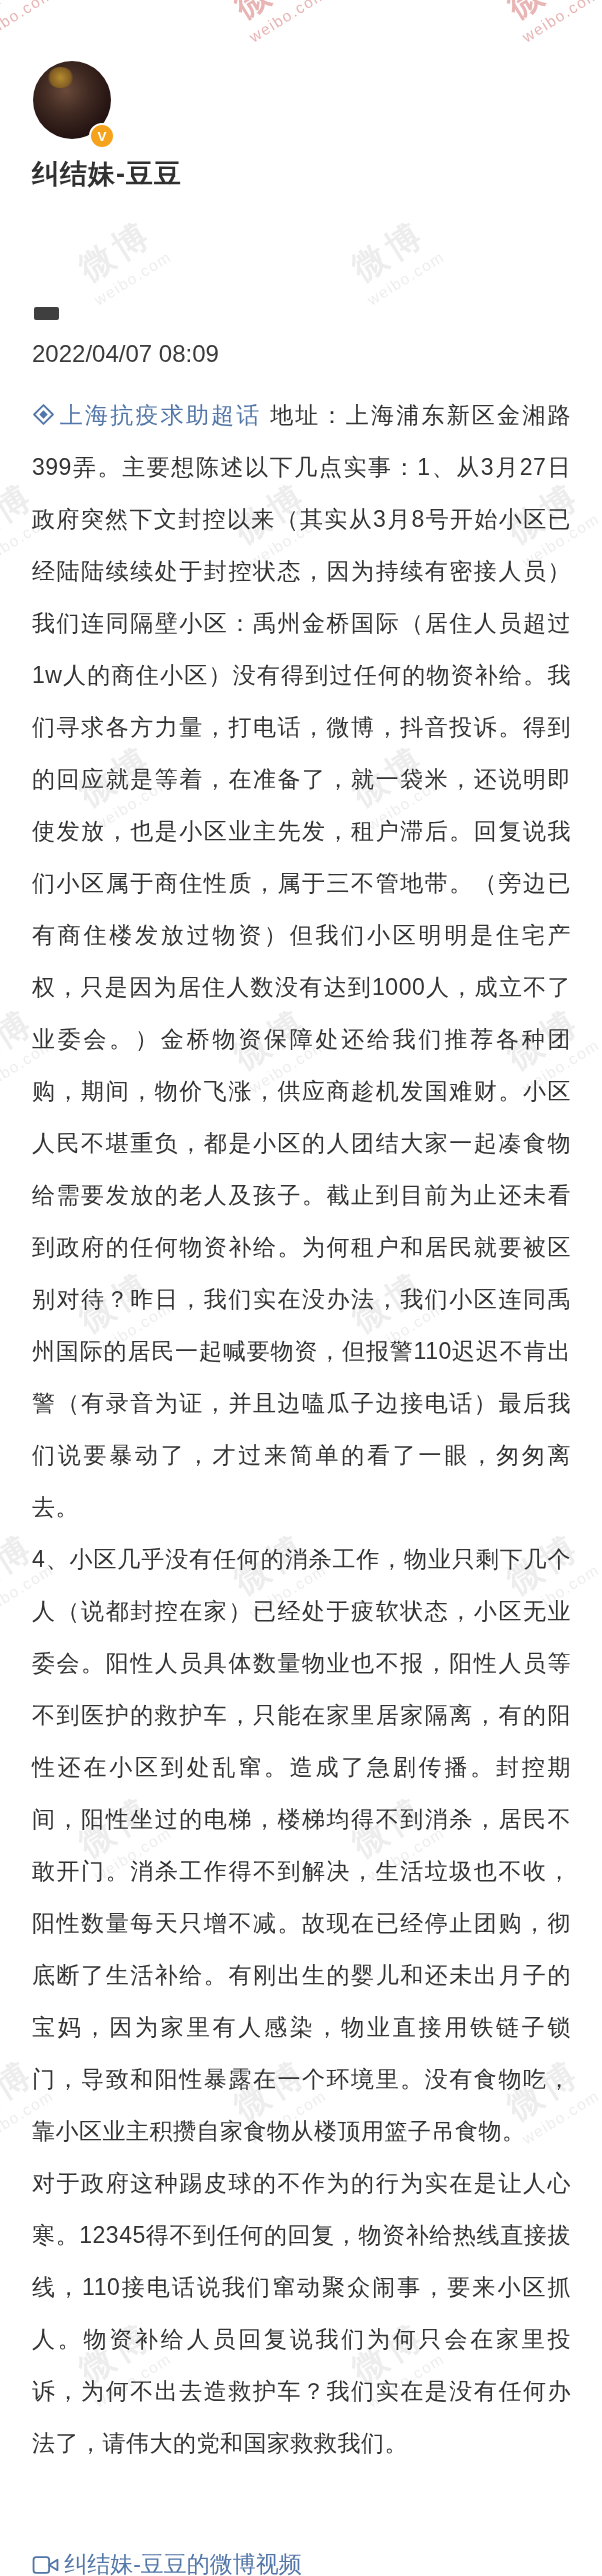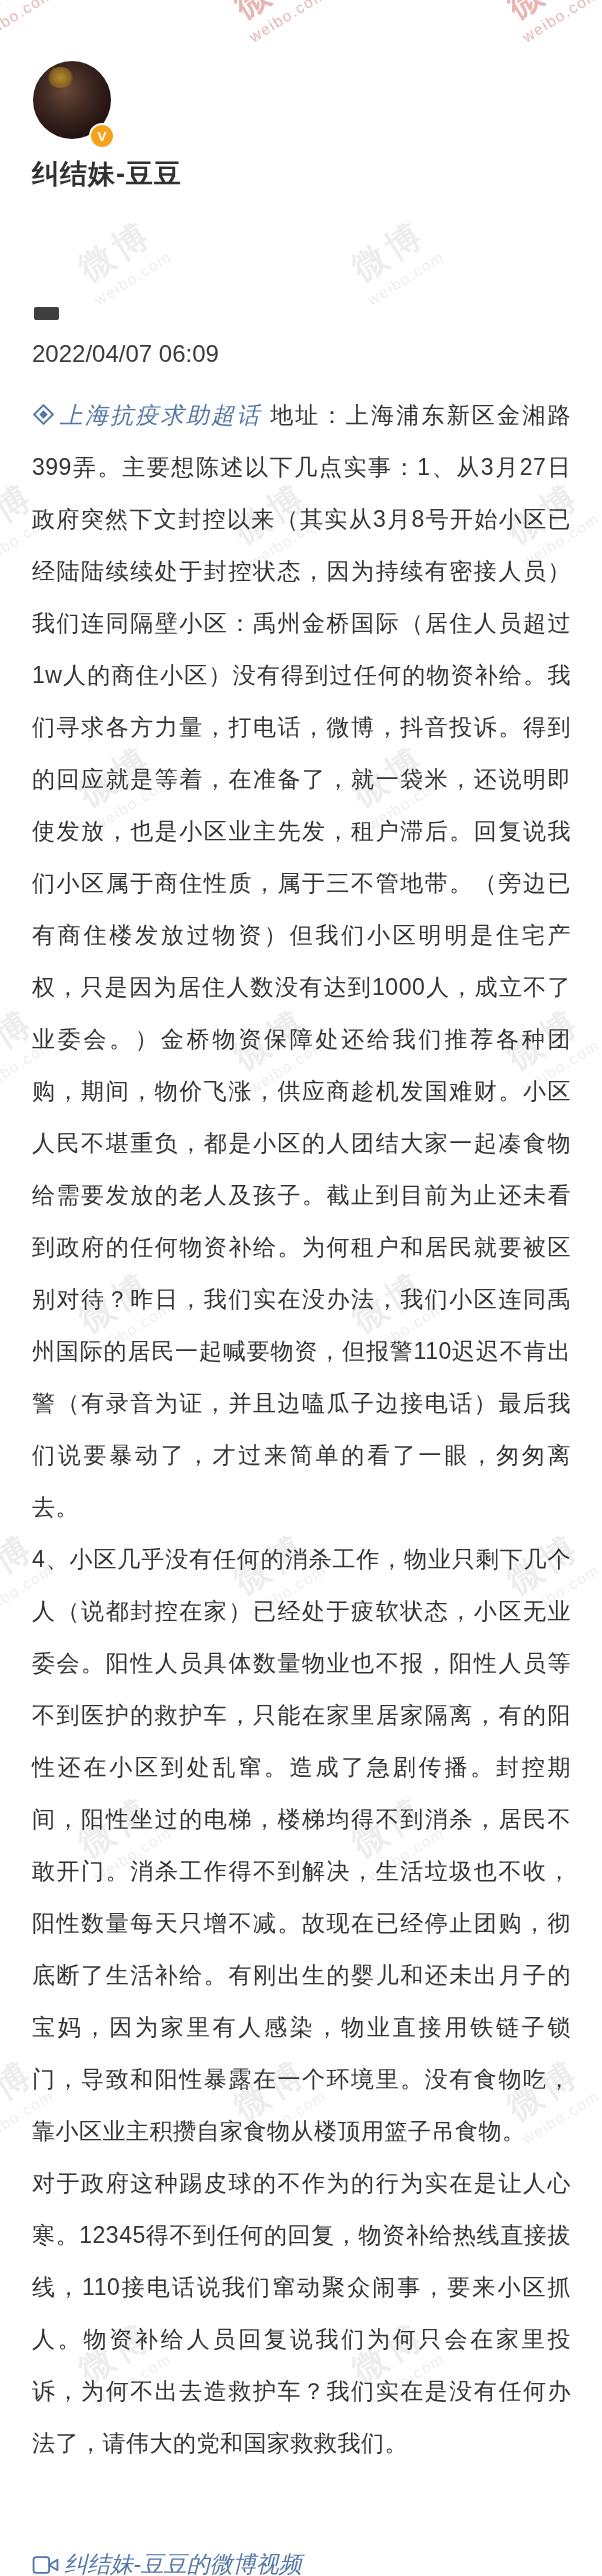--- a/index.html
+++ b/index.html
@@ -25,21 +25,21 @@
   .username{position:absolute;left:32px;top:156px;font-size:27px;font-weight:bold;color:#303030;letter-spacing:1px;}
   .verified-info{position:absolute;left:32px;top:216px;font-size:18.5px;color:#575757;letter-spacing:0.5px;}
   .follow-line{position:absolute;left:32px;top:253px;font-size:19.6px;color:#b9b9b9;letter-spacing:0.5px;}
   .follow-line .sep{margin:0 11.3px;color:#c9c9c9;}
   .mini-bar{position:absolute;left:34px;top:307px;width:25px;height:13.4px;border-radius:2.1px;background:#3f3f3f;}
   .timestamp{position:absolute;left:32px;top:340px;font-size:24px;color:#3a3a3a;}
   
   .post-text{position:absolute;left:32px;top:389px;width:539px;font-size:23px;line-height:52px;
              color:#333;text-align:justify;letter-spacing:0.5px;}
   .post-text p{margin:0;}
-  .st-link,.video-link{color:#5276a8;text-decoration:none;cursor:pointer;font-style:italic;}
+  .st-link,.video-link{color:#5276a8;text-decoration:none;cursor:pointer;}
   .st-icon{display:inline-block;width:23px;height:23px;vertical-align:-3.1px;margin-right:3.1px;}
   .video-link{position:absolute;left:32px;top:2549px;font-size:23px;display:flex;align-items:center;}
   .vcam-icon{width:27px;height:24px;margin-right:5.2px;}
 </style>
 </head>
 <body>
 
 <div class="page">
 
   <div class="wm-layer">
@@ -153,21 +153,21 @@
         <span class="wm-cn">微博</span>
       </div>
     </div>
 
   <div class="content">
 
     <div class="avatar"></div>
     <div class="v-badge">V</div>
     <div class="username">纠结妹-豆豆</div>
     <div class="mini-bar"></div>
-    <div class="timestamp">2022/04/07 06:09</div>
+    <div class="timestamp">2022/04/07 08:09</div>
 
     <div class="post-text">
       <p><a class="st-link"><svg class="st-icon" viewBox="0 0 44 44">
               <path d="M22 4 L40 22 22 40 4 22 Z" fill="none" stroke="#5276a8" stroke-width="3.5" stroke-linejoin="round"></path>
               <path d="M22 14 L30 22 22 30 14 22 Z" fill="#5276a8"></path>
             </svg><span>上海抗疫求助超话</span></a><span> 地址：上海浦东新区金湘路399弄。主要想陈述以下几点实事：1、从3月27日政府突然下文封控以来（其实从3月8号开始小区已经陆陆续续处于封控状态，因为持续有密接人员）我们连同隔壁小区：禹州金桥国际（居住人员超过1w人的商住小区）没有得到过任何的物资补给。我们寻求各方力量，打电话，微博，抖音投诉。得到的回应就是等着，在准备了，就一袋米，还说明即使发放，也是小区业主先发，租户滞后。回复说我们小区属于商住性质，属于三不管地带。（旁边已有商住楼发放过物资）但我们小区明明是住宅产权，只是因为居住人数没有达到1000人，成立不了业委会。）金桥物资保障处还给我们推荐各种团购，期间，物价飞涨，供应商趁机发国难财。小区人民不堪重负，都是小区的人团结大家一起凑食物给需要发放的老人及孩子。截止到目前为止还未看到政府的任何物资补给。为何租户和居民就要被区别对待？昨日，我们实在没办法，我们小区连同禹州国际的居民一起喊要物资，但报警110迟迟不肯出警（有录音为证，并且边嗑瓜子边接电话）最后我们说要暴动了，才过来简单的看了一眼，匆匆离去。</span></p>
       <p>4、小区几乎没有任何的消杀工作，物业只剩下几个人（说都封控在家）已经处于疲软状态，小区无业委会。阳性人员具体数量物业也不报，阳性人员等不到医护的救护车，只能在家里居家隔离，有的阳性还在小区到处乱窜。造成了急剧传播。封控期间，阳性坐过的电梯，楼梯均得不到消杀，居民不敢开门。消杀工作得不到解决，生活垃圾也不收，阳性数量每天只增不减。故现在已经停止团购，彻底断了生活补给。有刚出生的婴儿和还未出月子的宝妈，因为家里有人感染，物业直接用铁链子锁门，导致和阳性暴露在一个环境里。没有食物吃，靠小区业主积攒自家食物从楼顶用篮子吊食物。</p>
       <p>对于政府这种踢皮球的不作为的行为实在是让人心寒。12345得不到任何的回复，物资补给热线直接拔线，110接电话说我们窜动聚众闹事，要来小区抓人。物资补给人员回复说我们为何只会在家里投诉，为何不出去造救护车？我们实在是没有任何办法了，请伟大的党和国家救救我们。</p>
     </div>
 

